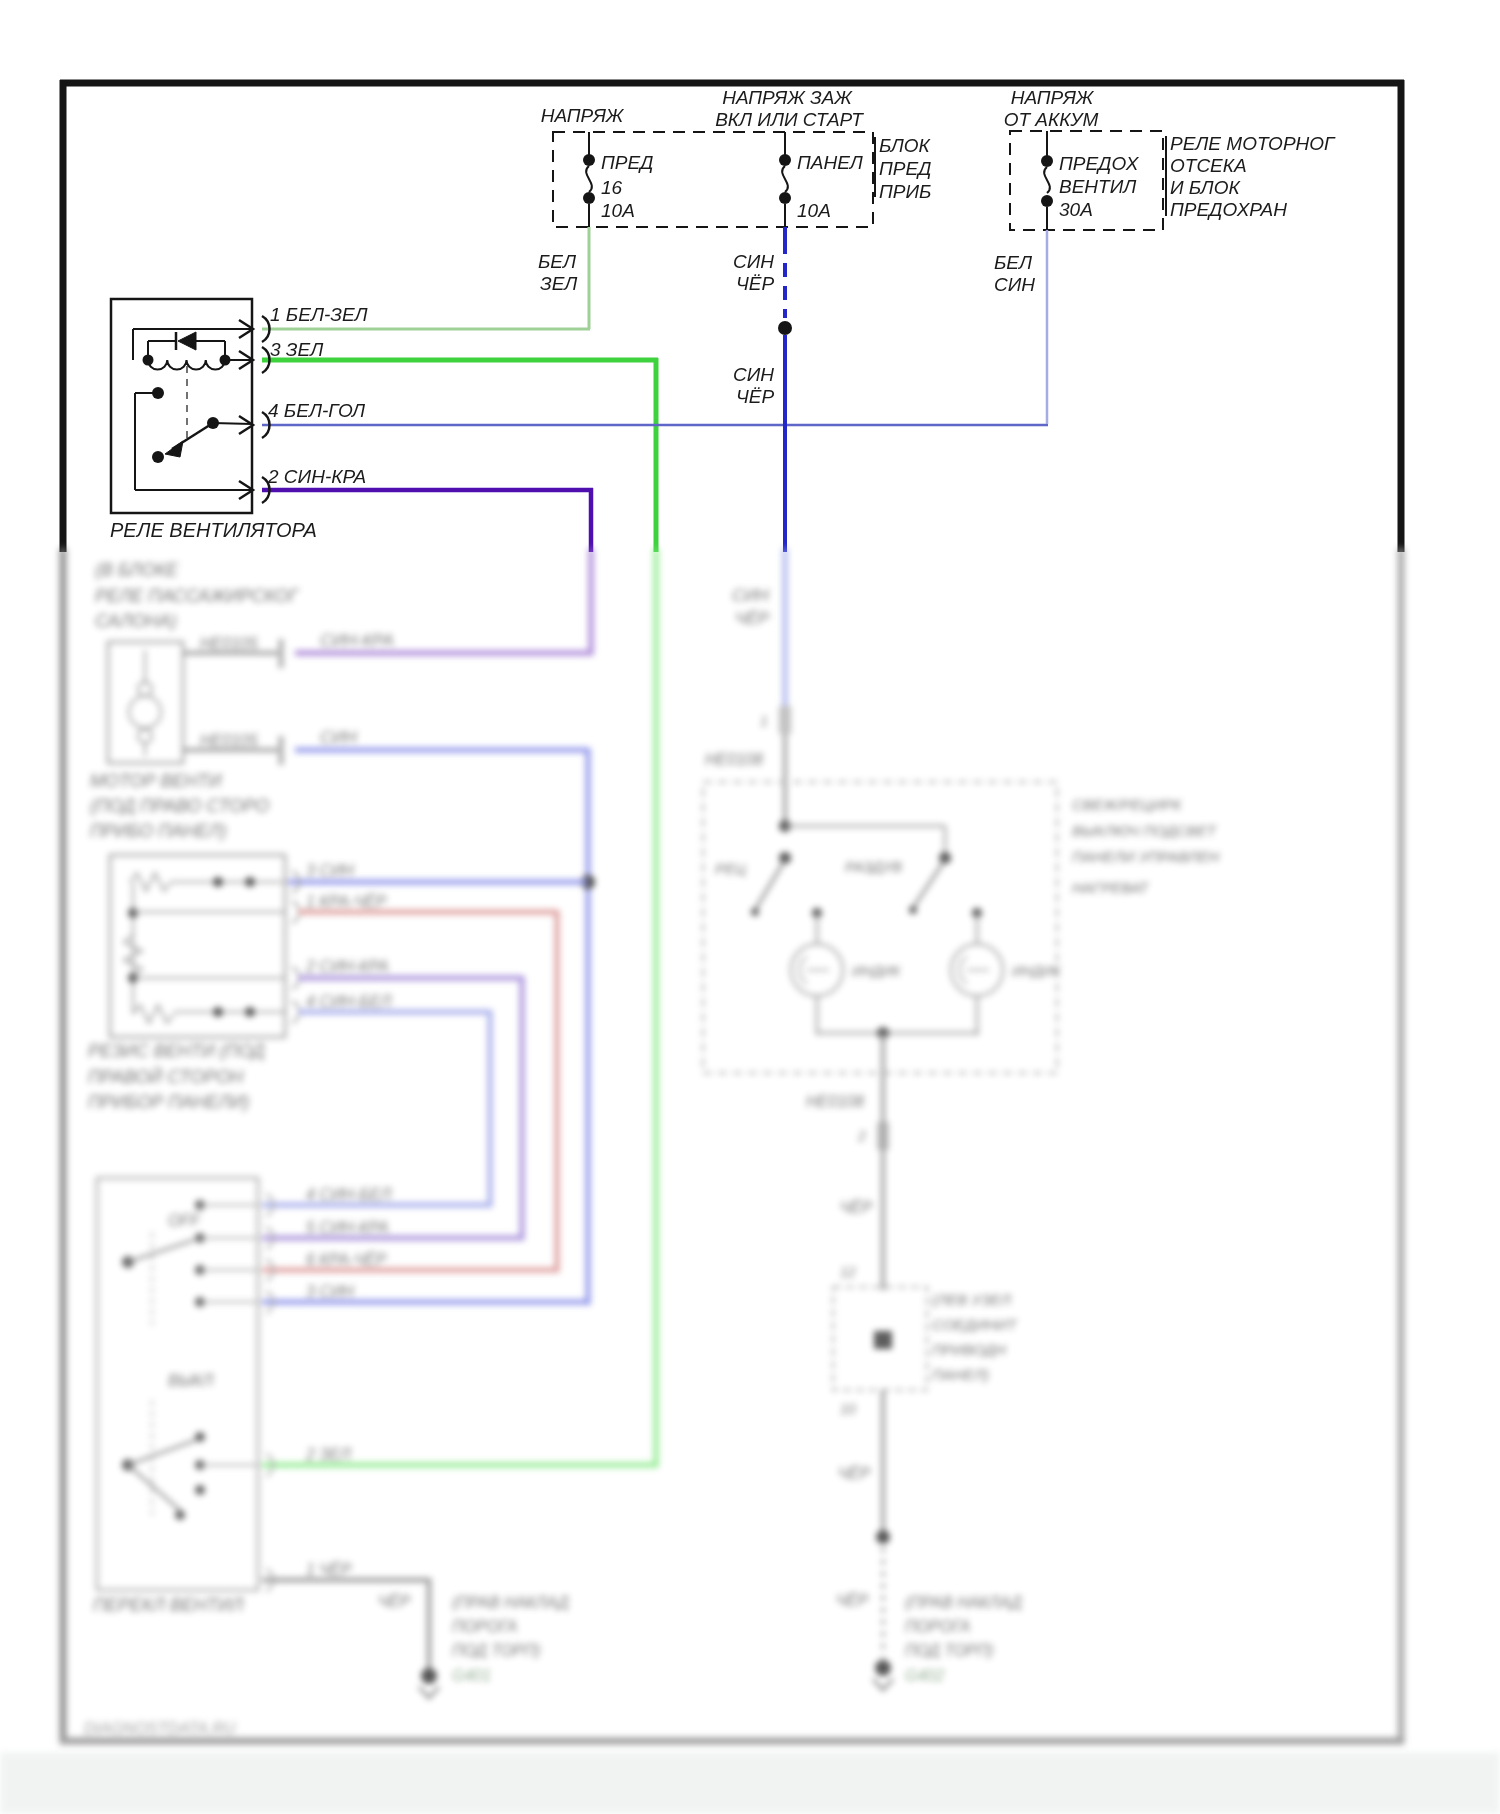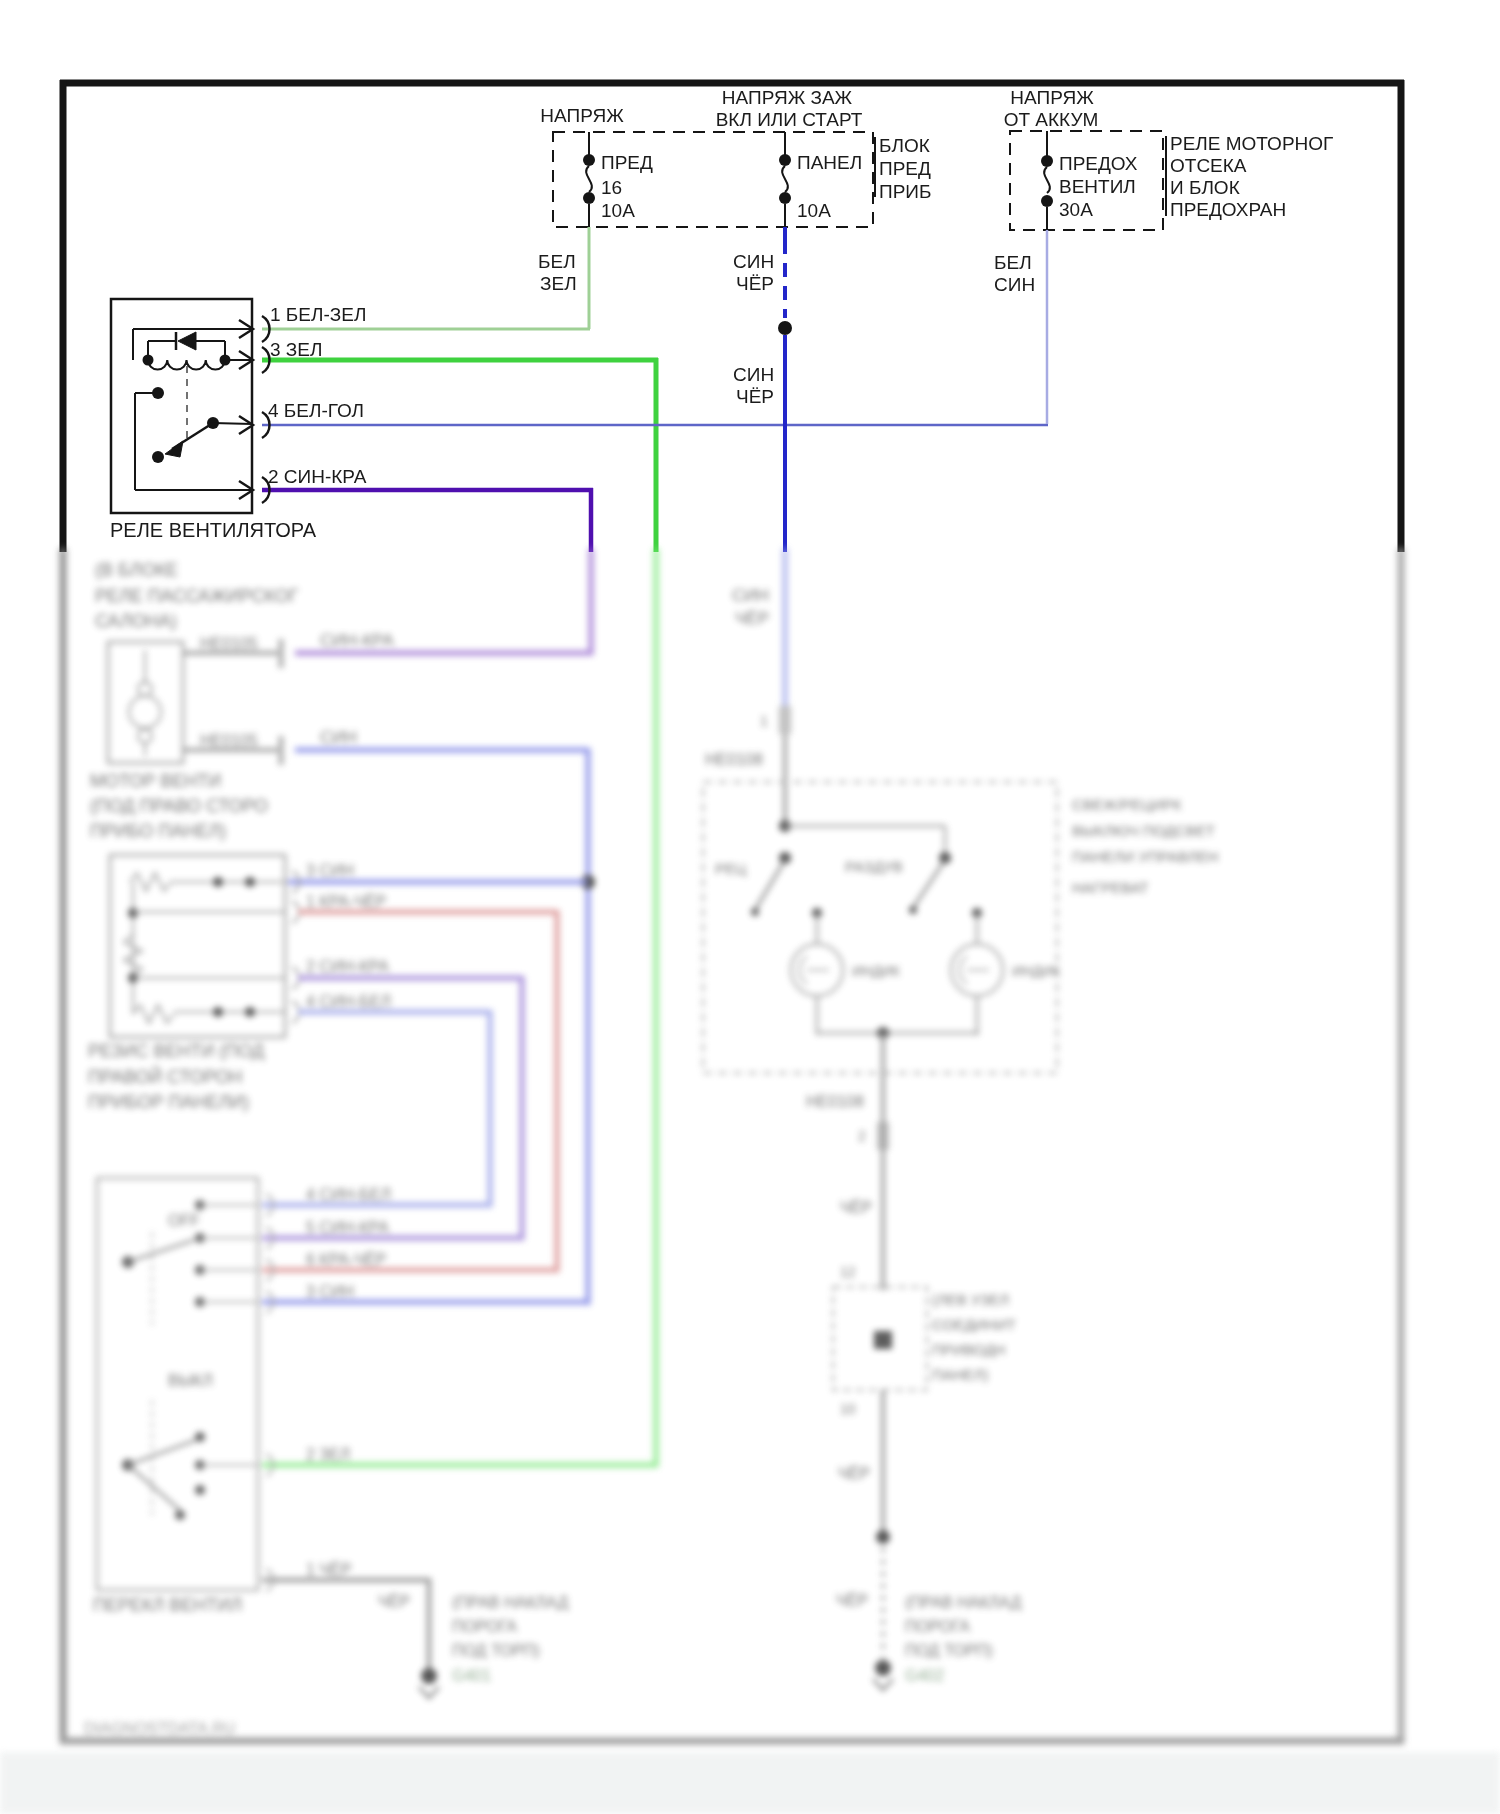--- a/index.html
+++ b/index.html
@@ -1,16 +1,16 @@
 <!DOCTYPE html>
 <html><head>
 <meta charset="utf-8">
 <style>
   html,body{margin:0;padding:0;background:#ffffff;}
-  .page{position:relative;width:1500px;height:1814px;background:#ffffff;overflow:hidden;}
+  .page{position:relative;width:1500px;height:1814px;background:#ffffff;overflow:hidden;font-style:italic;}
   svg{display:block;}
   text{font-family:"Liberation Sans", sans-serif;}
   #blur-layer{filter:blur(3.2px);opacity:0.82;}
 </style>
 </head>
 <body>
 
 <div class="page">
   <svg id="diagram" width="1500" height="1814" viewBox="0 0 1500 1814">
     <g id="sharp-layer">

